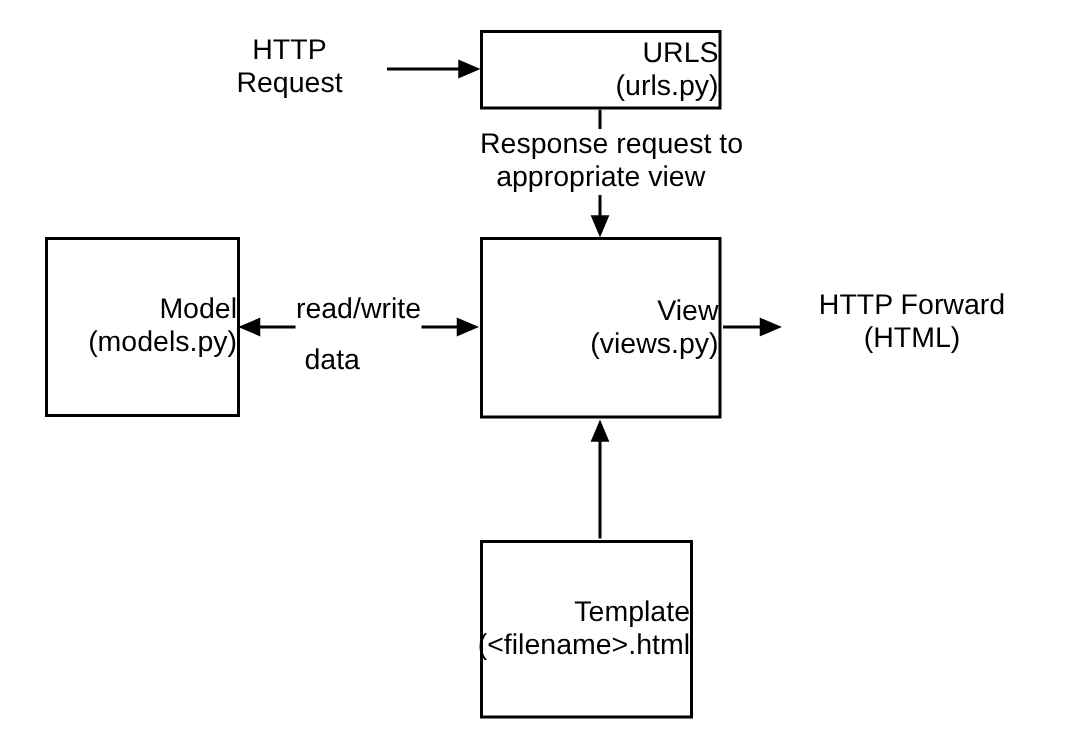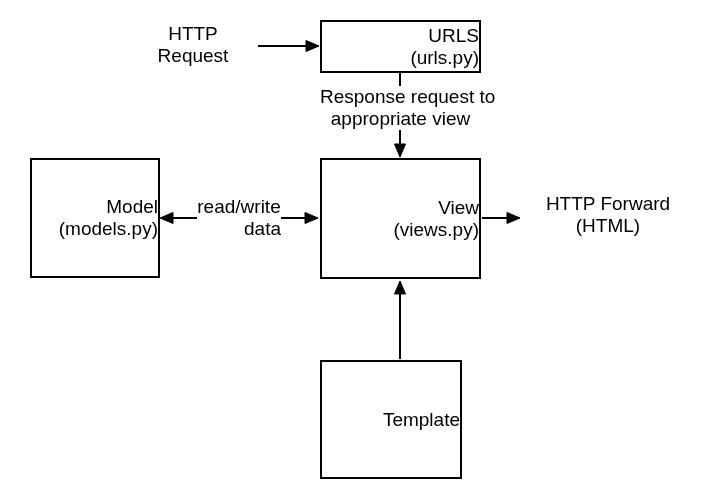--- a/index.html
+++ b/index.html
@@ -53,21 +53,21 @@
     position: absolute;
     text-align: center;
     white-space: nowrap;
   }
   .edge-label.masked {
     background: #ffffff;
   }
   .lbl-http-request  { left: 140px; top: 23px;  width: 106px; }
   .lbl-forward       { left: 320px; top: 86px;  width: 161px; }
   .lbl-read-write    { left: 197px; top: 196px; width: 84px;  }
-  .lbl-read-write .line2 { text-align: right; padding-left: 6px; }
+  .lbl-read-write .line2 { text-align: left; padding-left: 6px; margin-top: 12px; }
   .lbl-http-response { left: 527px; top: 193px; width: 162px; }
 </style>
 </head>
 <body>
 
 <div class="canvas">
 
   <svg class="connectors" viewBox="0 0 713 503" xmlns="http://www.w3.org/2000/svg">
 
     <g>
@@ -107,20 +107,21 @@
     <div>(models.py)</div>
   </div>
 
   <div class="node node-view">
     <div>View</div>
     <div>(views.py)</div>
   </div>
 
   <div class="node node-template">
     <div>Template</div>
+    <div>(&lt;filename&gt;.html</div>
   </div>
 
   <div class="edge-label lbl-http-request">
     <div class="line1">HTTP</div>
     <div class="line2">Request</div>
   </div>
 
   <div class="edge-label masked lbl-forward">
     <div class="line1">Response request to</div>
     <div class="line2">appropriate view</div>

